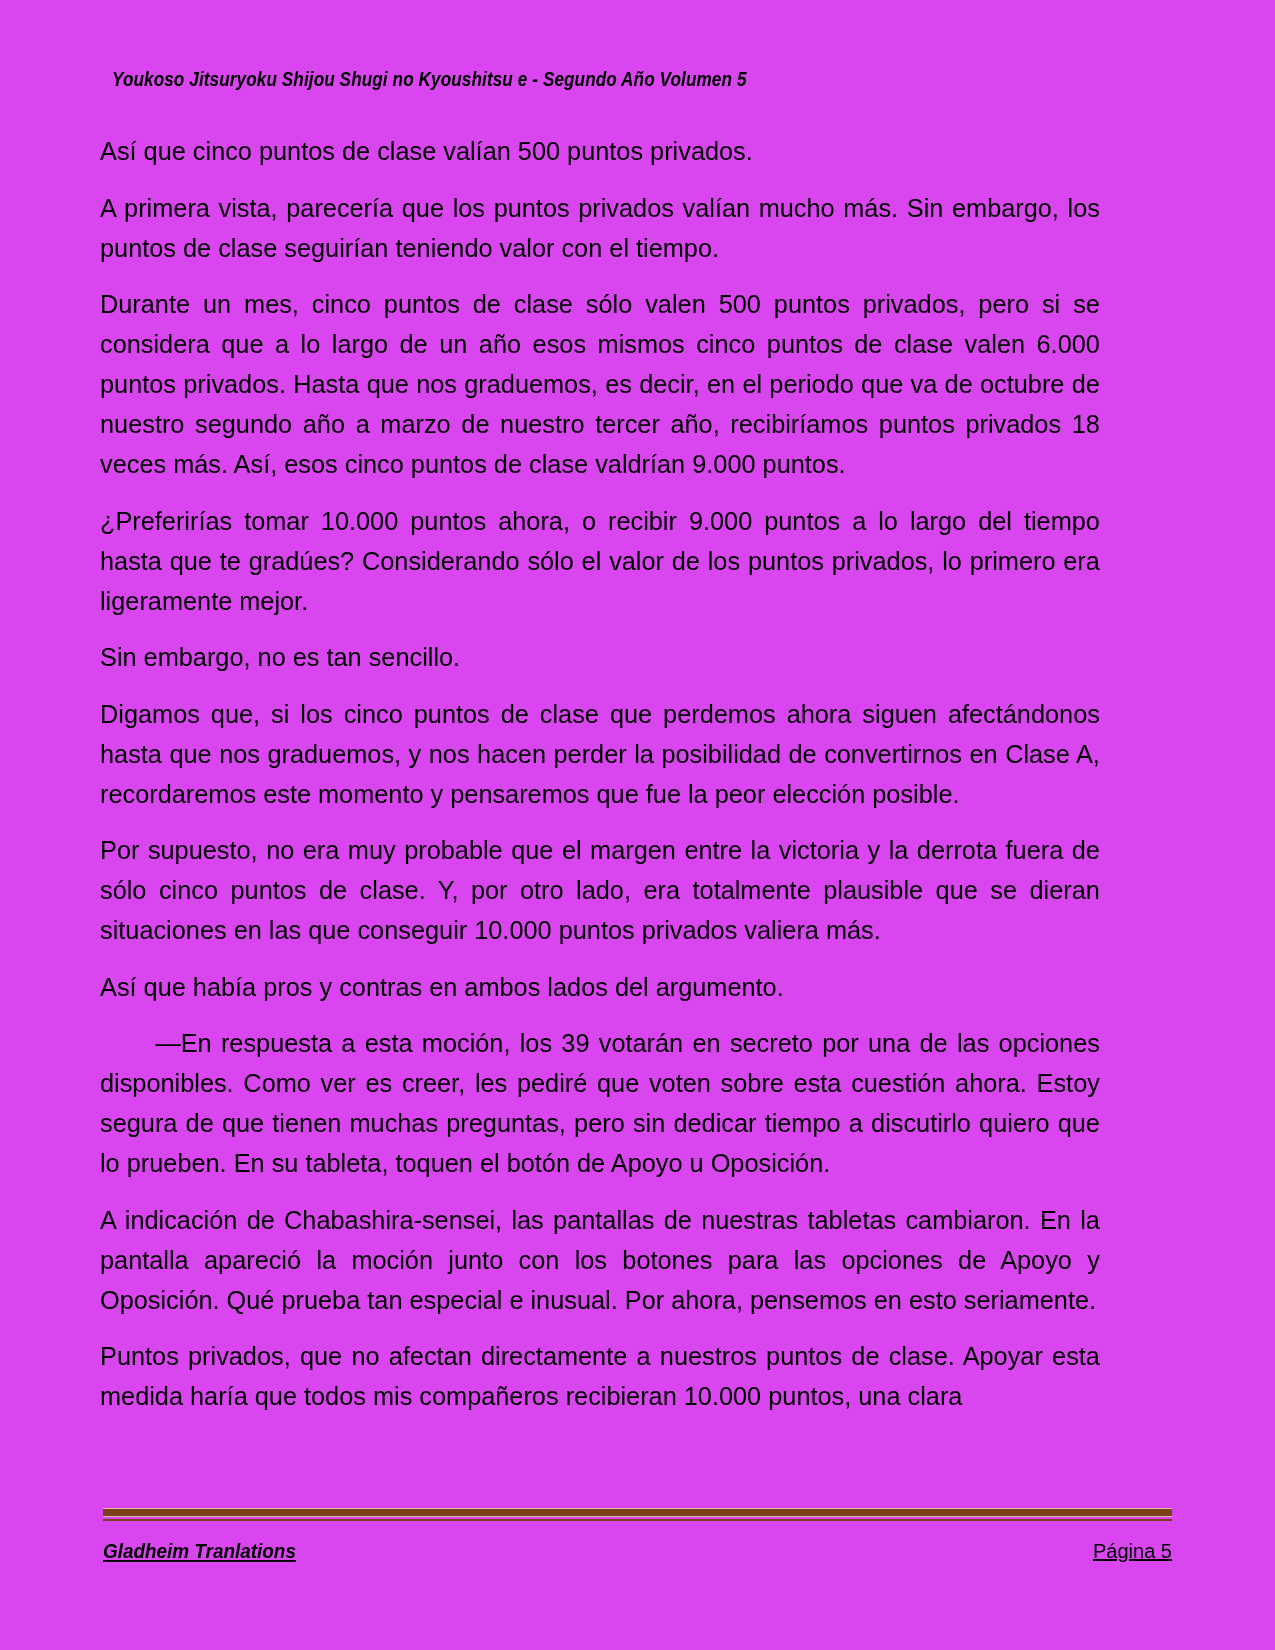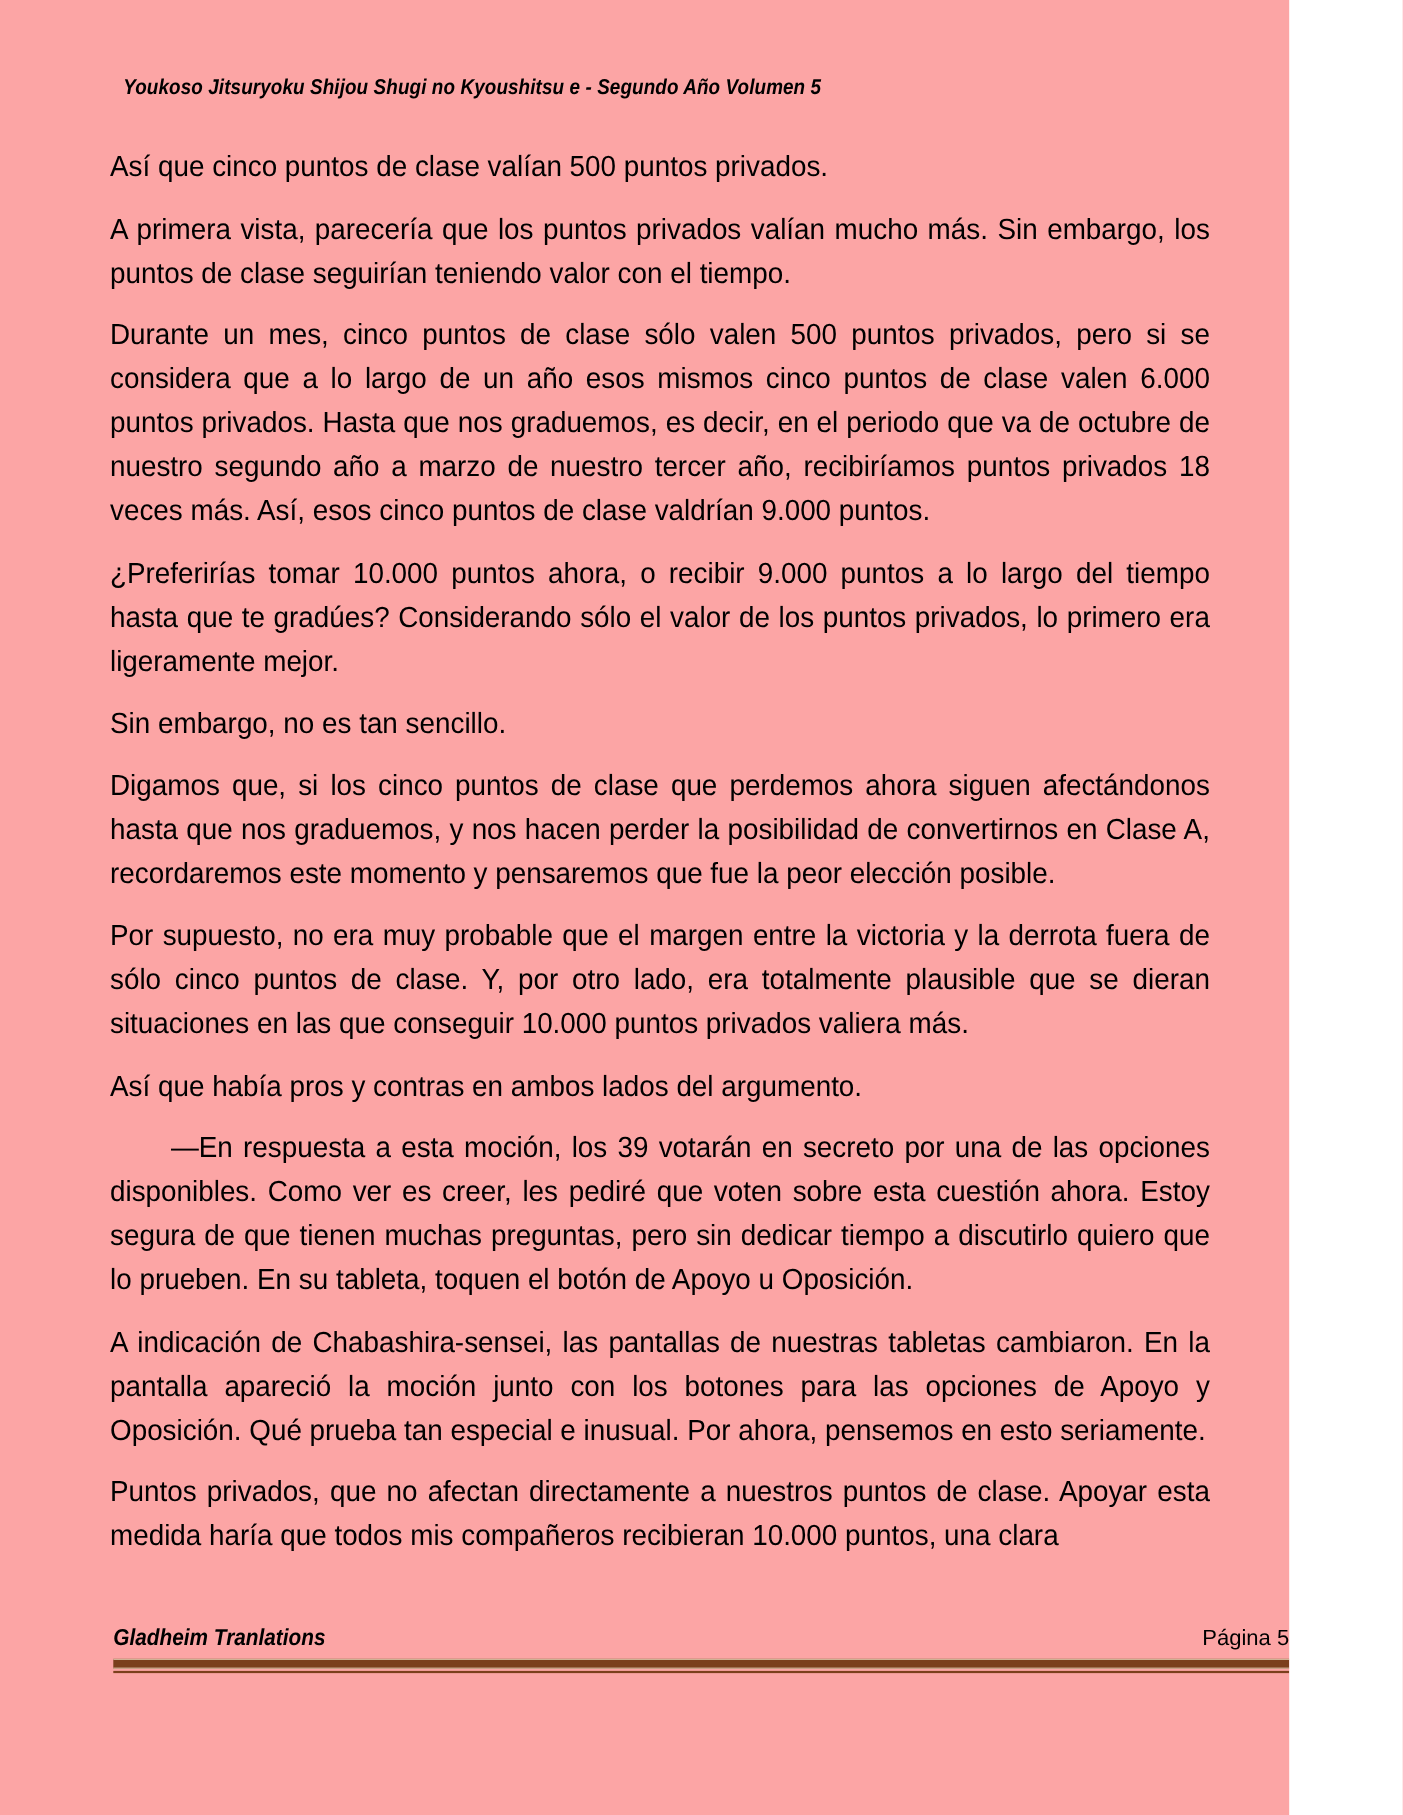--- a/index.html
+++ b/index.html
@@ -2,23 +2,23 @@
 <html><head>
 <meta charset="utf-8">
 <style>
   html, body {
     margin: 0;
     padding: 0;
     background: #ffffff;
   }
   .page {
     position: relative;
-    width: 1172px;
+    width: 1275px;
     height: 1650px;
-    background: #fca5a5;
+    background: #d946ef;
     box-sizing: border-box;
     overflow: hidden;
     font-family: "Liberation Sans", "DejaVu Sans", sans-serif;
   }
 
   
   .header {
     position: absolute;
     left: 112px;
     top: 68px;
@@ -84,26 +84,27 @@
     position: absolute;
     left: 0;
     top: 11px;
     width: 100%;
     height: 2px;
     background: #7B3F1C;
   }
   .footer {
     position: absolute;
     left: 103px;
-    top: 1469px;
+    top: 1531px;
     width: 1069px;
     height: 40px;
     display: flex;
     align-items: center;
     justify-content: space-between;
+    text-decoration: underline;
   }
   .footer-left {
     font-family: "Liberation Sans", "DejaVu Sans", sans-serif;
     font-weight: bold;
     font-style: italic;
     font-size: 21px;
     color: #000000;
     transform: scaleX(0.9);
     transform-origin: left center;
     white-space: nowrap;

